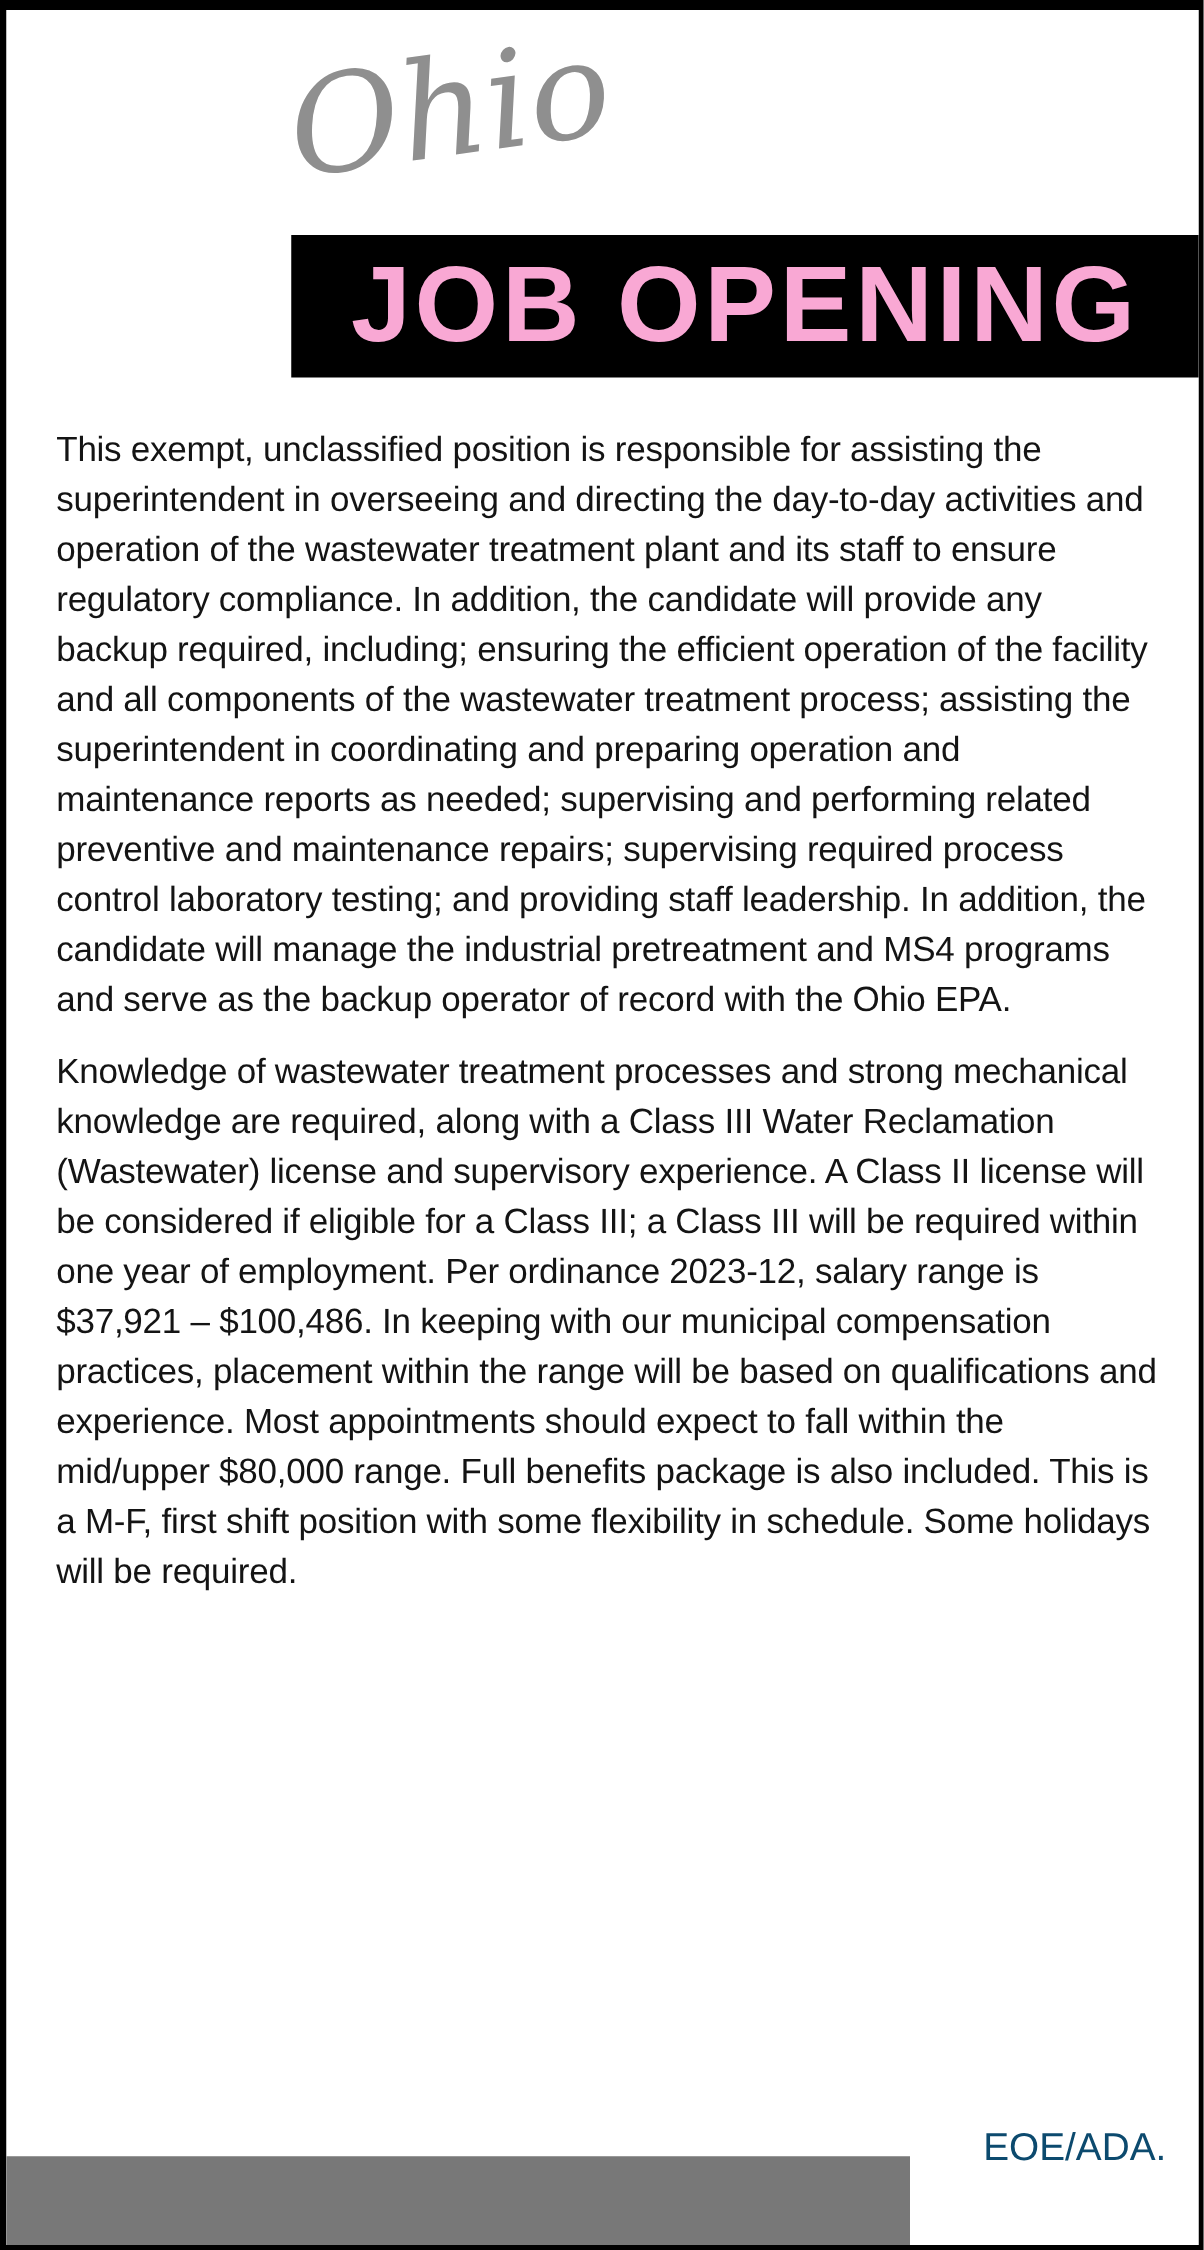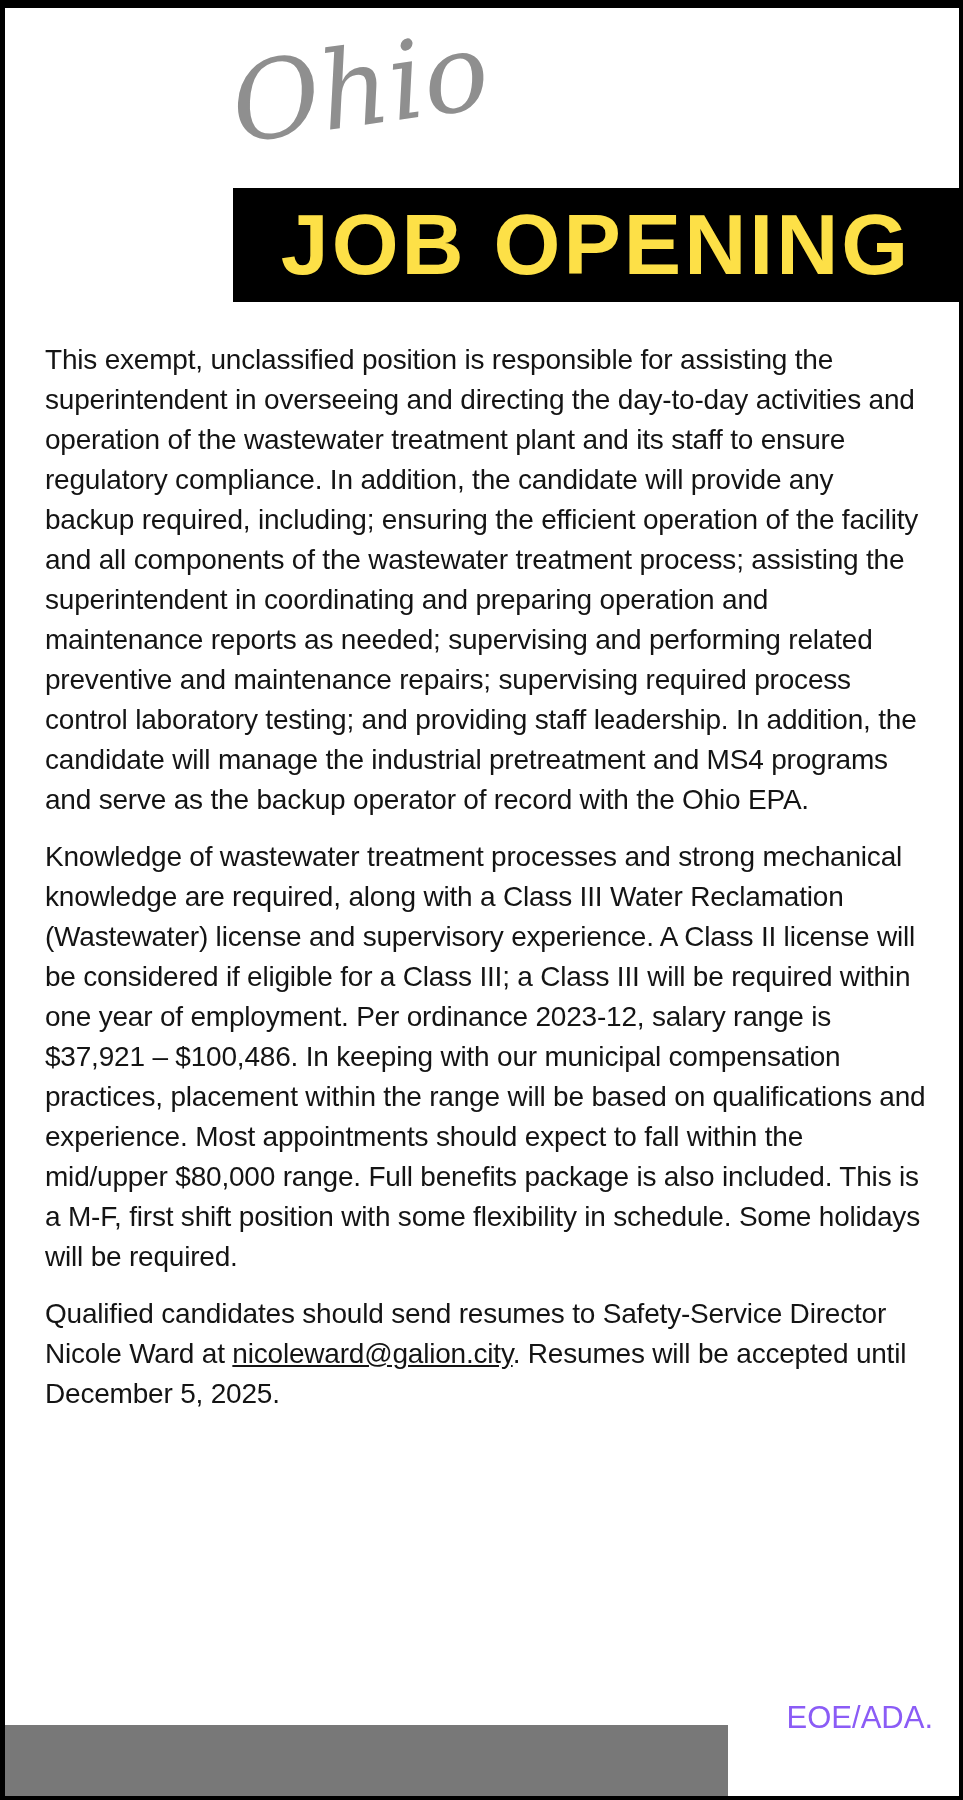--- a/index.html
+++ b/index.html
@@ -52,21 +52,21 @@
     position: absolute;
     left: 228px;
     right: 0;
     top: 180px;
     height: 114px;
     background: #000000;
     text-align: center;
   }
   .banner-title {
     display: block;
-    color: #fde047;
+    color: #f9a8d4;
     font-weight: 700;
     font-size: 86px;
     line-height: 112px;
     letter-spacing: 3px;
     white-space: nowrap;
   }
 
   
   .ad-body {
     position: absolute;
@@ -83,21 +83,21 @@
   }
   .para .bold { font-weight: 700; }
   .para .underline { text-decoration: underline; color: inherit; }
 
   
   .eoe {
     position: absolute;
     right: 26px;
     top: 1692px;
     font-size: 31px;
-    color: #8b5cf6;
+    color: #0c4a6e;
     letter-spacing: 0;
   }
   .gray-bar {
     position: absolute;
     left: 0;
     bottom: 0;
     width: 723px;
     height: 71px;
     background: #787878;
   }
@@ -111,20 +111,19 @@
     <span class="logo-state">Ohio</span>
   </div>
 
   <div class="banner">
     <span class="banner-title">JOB OPENING</span>
   </div>
 
   <div class="ad-body">
       <p class="para"><span>This exempt, unclassified position is responsible for assisting the superintendent in overseeing and directing the day-to-day activities and operation of the wastewater treatment plant and its staff to ensure regulatory compliance. In addition, the candidate will provide any backup required, including; ensuring the efficient operation of the facility and all components of the wastewater treatment process; assisting the superintendent in coordinating and preparing operation and maintenance reports as needed; supervising and performing related preventive and maintenance repairs; supervising required process control laboratory testing; and providing staff leadership. In addition, the candidate will manage the industrial pretreatment and MS4 programs and serve as the backup operator of record with the Ohio EPA.</span></p>
       <p class="para"><span>Knowledge of wastewater treatment processes and strong mechanical knowledge are required, along with a Class III Water Reclamation (Wastewater) license and supervisory experience. A Class II license will be considered if eligible for a Class III; a Class III will be required within one year of employment. Per ordinance 2023-12, salary range is $37,921 – $100,486. In keeping with our municipal compensation practices, placement within the range will be based on qualifications and experience. Most appointments should expect to fall within the mid/upper $80,000 range. Full benefits package is also included. This is a M-F, first shift position with some flexibility in schedule. Some holidays will be required.</span></p>
-      <p class="para"><span>Qualified candidates should send resumes to Safety-Service Director Nicole Ward at </span><span class="underline">nicoleward@galion.city</span><span>. Resumes will be accepted until December 5, 2025.</span></p>
     </div>
 
   <div class="eoe">EOE/ADA.</div>
 
   <div class="gray-bar"></div>
 
 </div>
 
 </body></html>

